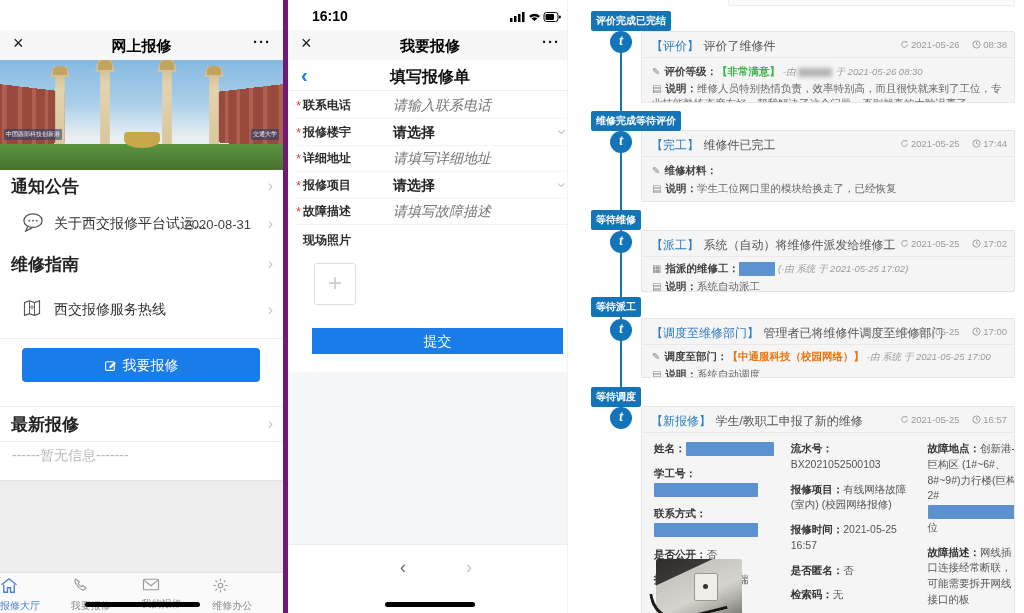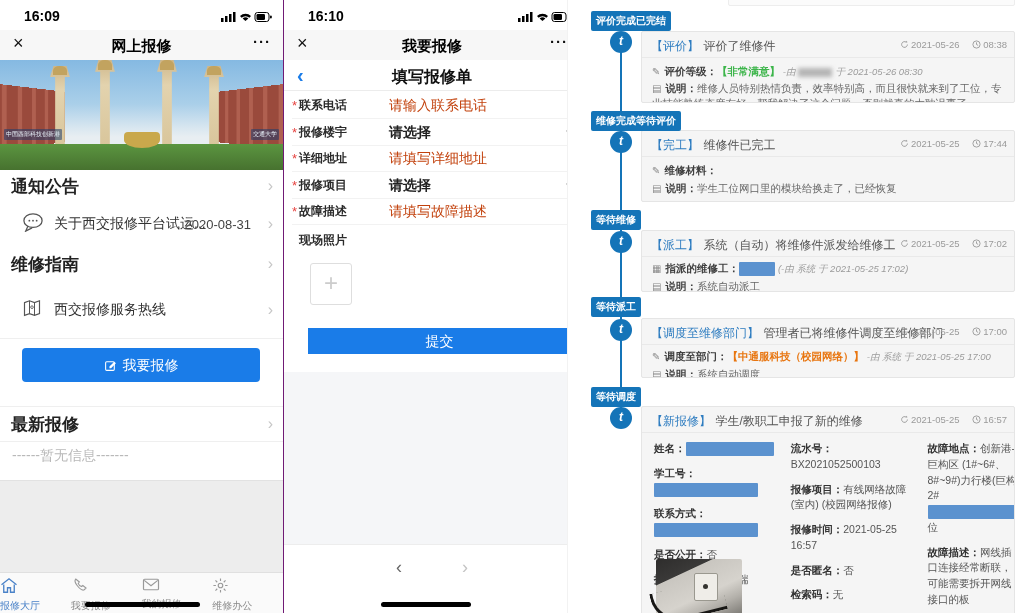--- a/index.html
+++ b/index.html
@@ -1,20 +1,20 @@
 <!DOCTYPE html>
 <html><head>
 <meta charset="utf-8">
 <style>
   html,body{margin:0;padding:0;}
   body{width:1024px;height:613px;position:relative;overflow:hidden;background:#fff;
        font-family:"Liberation Sans","DejaVu Sans",sans-serif;color:#333;}
   .panel{position:absolute;top:0;height:613px;}
   .p1{left:0;width:283px;background:#fff;}
-  .p2{left:283px;width:284px;background:#f5f6f8;border-left:1px solid #701a75;padding-left:12px;}
+  .p2{left:283px;width:284px;background:#f5f6f8;border-left:5px solid #701a75;}
   .p3{left:567px;width:457px;background:#fff;border-left:1px solid #f2f2f2;}
 
   
   .statusbar{position:absolute;top:0;left:0;right:0;height:30px;background:#fff;}
   .sb-time{position:absolute;left:24px;top:8px;font-size:14px;font-weight:bold;color:#000;}
   .sb-icons{position:absolute;right:10px;top:9px;}
   .navbar{position:absolute;top:30px;left:0;right:0;height:30px;background:#f7f7f7;border-bottom:1px solid #e4e4e4;}
   .nav-close{position:absolute;left:13px;top:3px;font-size:18px;color:#111;cursor:default;}
   .nav-title{position:absolute;left:0;right:0;top:7px;text-align:center;font-size:15px;font-weight:600;color:#000;}
   .nav-more{position:absolute;right:12px;top:3px;font-size:15px;font-weight:bold;letter-spacing:1px;color:#111;}
@@ -56,21 +56,21 @@
   
   .formcard{position:absolute;top:60px;left:0;right:0;height:312px;background:#fff;}
   .subheader{position:absolute;top:60px;left:0;right:0;height:30px;background:#fff;border-bottom:1px solid #ececec;}
   .back{position:absolute;left:13px;top:4px;font-size:20px;font-weight:bold;color:#1a7ce8;}
   .form-title{position:absolute;left:0;right:0;top:7px;text-align:center;font-size:16px;font-weight:700;color:#111;}
   .frow{position:absolute;left:8px;right:0;height:26px;border-bottom:1px solid #f2f2f2;}
   .frow.nob{border-bottom:none;}
   .star{position:absolute;left:0;top:6px;color:#e64340;font-size:13px;}
   .flabel{position:absolute;left:7px;top:5px;font-size:12px;font-weight:600;color:#2b2b2b;}
   .fval{position:absolute;left:97px;top:5px;font-size:14px;}
-  .fval.ph{color:#c2410c;}
+  .fval.ph{color:#737373;font-style:italic;}
   .fval.sel{color:#222;font-weight:600;}
   .upload{position:absolute;top:263px;left:26px;width:40px;height:40px;border:1px solid #dedede;border-radius:3px;
           color:#ccc;font-size:24px;font-weight:300;text-align:center;line-height:38px;background:#fff;cursor:pointer;}
   .submit{position:absolute;top:328px;left:24px;right:9px;height:26px;background:#1a7ce8;border-radius:0;
           color:#fff;text-align:center;line-height:26px;font-size:14px;cursor:pointer;}
   .bottomstrip{position:absolute;left:0;right:0;bottom:0;height:68px;background:#fff;border-top:1px solid #ededed;}
   .pg{position:absolute;top:12px;font-size:18px;cursor:pointer;}
   .pg.prev{left:112px;color:#666;}
   .pg.next{left:178px;color:#c4c4c4;}
 
@@ -102,36 +102,20 @@
   .thumb{position:absolute;left:14px;top:152px;width:86px;height:60px;border-radius:2px;
          background:linear-gradient(155deg,#2e2d2c 0%,#3a3938 26%,#c9c6c0 27%,#d6d3cd 58%,#b3b0aa 75%,#6f6d68 100%);}
   .thumb .socket{position:absolute;left:38px;top:14px;width:22px;height:26px;background:#efede8;border:1px solid #9a988f;border-radius:2px;}
   .thumb .socket::after{content:"";position:absolute;left:8px;top:10px;width:5px;height:5px;border-radius:50%;background:#34332f;}
   .thumb .cable{position:absolute;left:-4px;top:26px;width:70px;height:30px;border:3px solid #181715;border-top:none;border-right:none;border-radius:0 0 0 28px;transform:rotate(-14deg);}
 </style>
 </head>
 <body>
 
 <div class="panel p1">
-  <div class="statusbar">
-    <span class="sb-time">16:09</span>
-    <span class="sb-icons">
-      <svg width="52" height="12" viewBox="0 0 52 12">
-        <rect x="0" y="7" width="2.5" height="4" fill="#000"></rect>
-          <rect x="4" y="5" width="2.5" height="6" fill="#000"></rect>
-        <rect x="8" y="3" width="2.5" height="8" fill="#000"></rect>
-          <rect x="12" y="1" width="2.5" height="10" fill="#000"></rect>
-        <path d="M19 5a8 8 0 0 1 11 0l-1.6 1.8a5.6 5.6 0 0 0-7.8 0z" fill="#000"></path>
-        <path d="M21.6 7.6a4.4 4.4 0 0 1 5.8 0L24.5 10z" fill="#000"></path>
-        <rect x="34" y="1.5" width="14" height="9" rx="2.5" fill="none" stroke="#000"></rect>
-        <rect x="35.5" y="3" width="8.5" height="6" rx="1.2" fill="#000"></rect>
-        <rect x="49" y="4.5" width="1.8" height="3" rx="0.9" fill="#000"></rect>
-      </svg>
-    </span>
-  </div>
   <div class="navbar">
     <span class="nav-close">×</span>
     <span class="nav-title">网上报修</span>
     <span class="nav-more">···</span>
   </div>
 
   <div class="banner">
     <div class="bld l"></div>
     <div class="bld r"></div>
     <div class="pillar" style="left:49px"></div>

